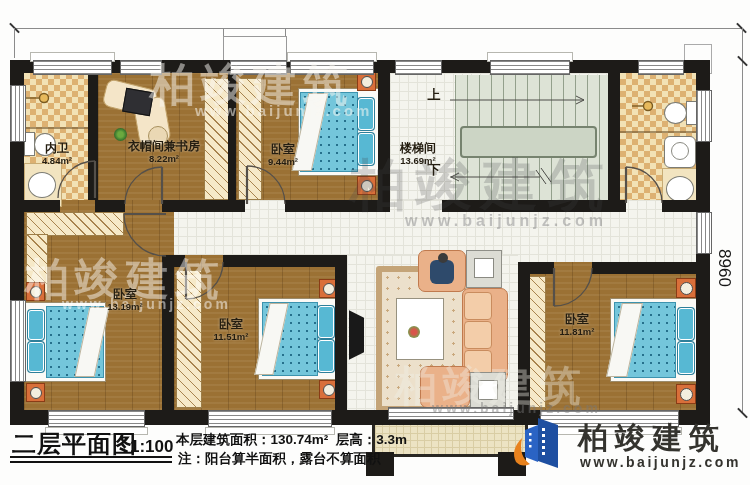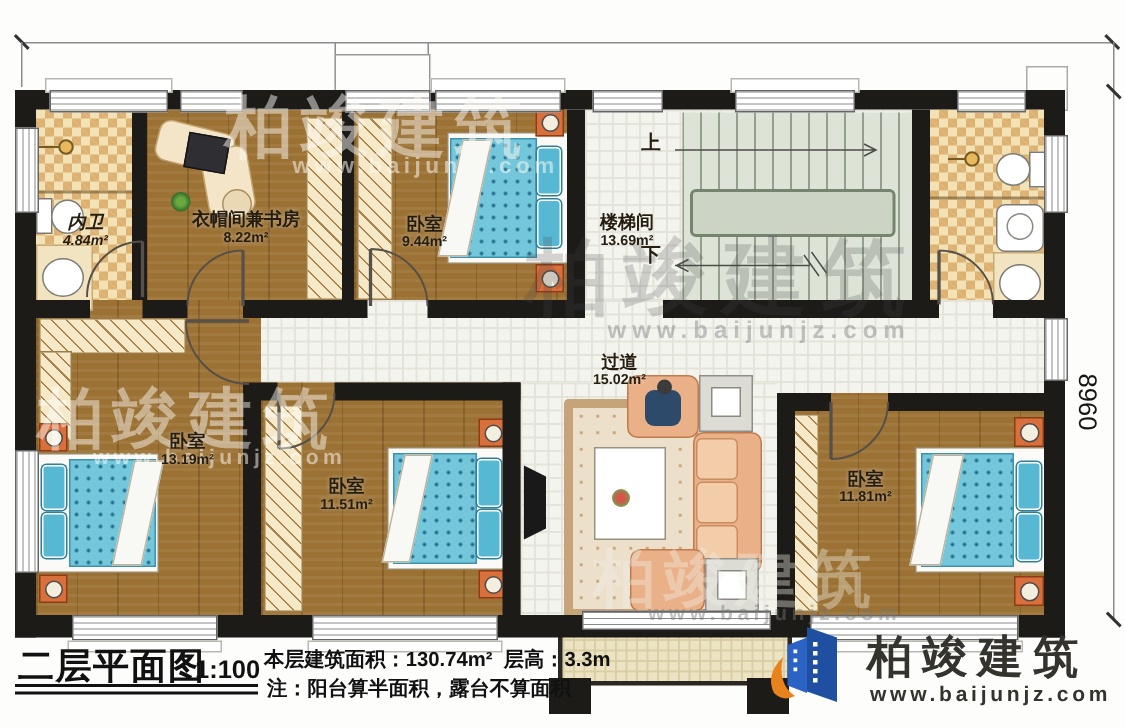--- a/index.html
+++ b/index.html
@@ -269,30 +269,28 @@
 
   <div class="a wm" style="left:150px;top:55px;font-size:45px;color:rgba(250,248,242,.5);">柏竣建筑</div>
   <div class="a wm" style="left:195px;top:102px;font-size:15px;letter-spacing:3px;color:rgba(250,248,242,.55);">www.baijunjz.com</div>
   <div class="a wm" style="left:25px;top:250px;font-size:44px;color:rgba(255,255,255,.45);">柏竣建筑</div>
   <div class="a wm" style="left:62px;top:296px;font-size:14px;letter-spacing:3px;color:rgba(255,255,255,.5);">www.baijunjz.com</div>
   <div class="a wm" style="left:350px;top:148px;font-size:56px;letter-spacing:10px;color:rgba(70,70,75,.22);">柏竣建筑</div>
   <div class="a wm" style="left:405px;top:212px;font-size:16px;letter-spacing:4px;color:rgba(70,70,75,.3);">www.baijunjz.com</div>
   <div class="a wm" style="left:395px;top:358px;font-size:42px;color:rgba(240,238,232,.38);">柏竣建筑</div>
   <div class="a wm" style="left:432px;top:400px;font-size:14px;letter-spacing:3px;color:rgba(120,120,120,.45);">www.baijunjz.com</div>
 
-  <div class="a rl" style="left:22px;top:142px;width:70px;font-style:italic;">
+  <div class="a rl" style="left:22px;top:142px;width:70px;">
     <span>内卫</span><span class="ar">4.84m²</span></div>
   <div class="a rl" style="left:103px;top:140px;width:122px;">
     <span>衣帽间兼书房</span><span class="ar">8.22m²</span></div>
   <div class="a rl" style="left:243px;top:143px;width:80px;">
     <span>卧室</span><span class="ar">9.44m²</span></div>
   <div class="a rl" style="left:378px;top:142px;width:80px;">
     <span>楼梯间</span><span class="ar">13.69m²</span></div>
-  <div class="a rl" style="left:373px;top:235px;width:80px;">
-    <span>过道</span><span class="ar">15.02m²</span></div>
   <div class="a rl" style="left:85px;top:288px;width:80px;">
     <span>卧室</span><span class="ar">13.19m²</span></div>
   <div class="a rl" style="left:191px;top:318px;width:80px;">
     <span>卧室</span><span class="ar">11.51m²</span></div>
   <div class="a rl" style="left:537px;top:313px;width:80px;">
     <span>卧室</span><span class="ar">11.81m²</span></div>
 
   <div class="a tb-title" style="left:12px;top:428px;">二层平面图</div>
   <div class="a tb-scale" style="left:130px;top:437px;">1:100</div>
   <div class="a tb-ul" style="left:10px;top:456px;width:162px;"></div>

